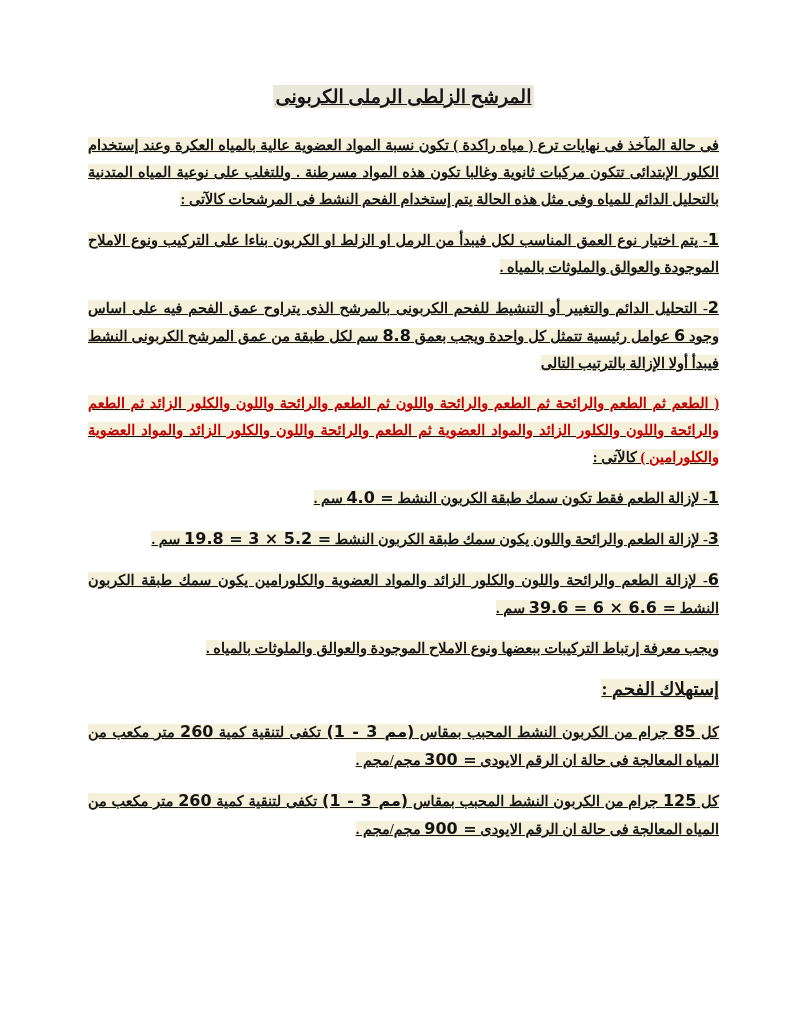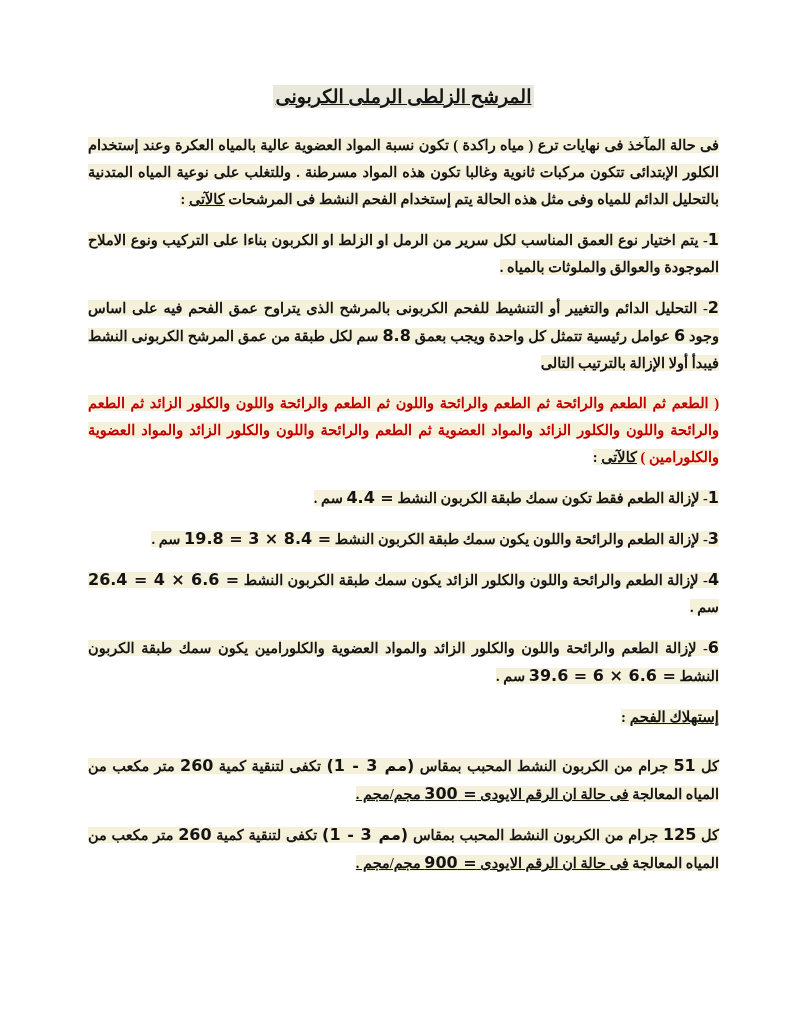--- a/index.html
+++ b/index.html
@@ -28,46 +28,47 @@
   h1.doc-title .hl-title {
     background: var(--hl-title, #eae7db);
     text-decoration: underline;
     padding: 1px 3px;
   }
   .doc-body p, .doc-body h2 {
     margin: 0 0 13px 0;
     font-size: 14.5px;
     line-height: 27px;
     text-align: justify;
+    text-decoration: underline;
   }
   .doc-body h2 {
-    font-size: 15px;
+    font-size: 18px;
     line-height: 29px;
-    margin: 4px 0 20px 0;
+    margin: 4px 0 14px 0;
   }
   .hl { background: var(--hl, #f5f0da); box-decoration-break: clone; }
   .red { color: var(--red, #c00000); }
   .u { text-decoration: underline; }
   .num {
     font-family: "DejaVu Sans", "Liberation Sans", sans-serif;
     font-size: 16px;
     font-weight: bold;
   }
 </style>
 </head>
 <body>
 
 <div class="page">
   <h1 class="doc-title"><span class="hl-title">المرشح الزلطى الرملى الكربونى</span></h1>
   <div class="doc-body">
       <p><span class="hl"><span>فى حالة المآخذ فى نهايات ترع ( مياه راكدة ) تكون نسبة المواد العضوية عالية بالمياه العكرة وعند إستخدام الكلور الإبتدائى تتكون مركبات ثانوية وغالبا تكون هذه المواد مسرطنة . وللتغلب على نوعية المياه المتدنية بالتحليل الدائم للمياه وفى مثل هذه الحالة يتم إستخدام الفحم النشط فى المرشحات </span><span class="u">كالآتى</span><span> :</span></span></p>
-      <p><span class="hl"><span class="num">1</span><span>- يتم اختيار نوع العمق المناسب لكل سرير من الرمل او الزلط او الكربون بناءا على التركيب ونوع الاملاح الموجودة والعوالق والملوثات بالمياه .</span></span></p>
+      <p><span class="hl"><span class="num">1</span><span>- يتم اختيار نوع العمق المناسب لكل فيبدأ من الرمل او الزلط او الكربون بناءا على التركيب ونوع الاملاح الموجودة والعوالق والملوثات بالمياه .</span></span></p>
       <p><span class="hl"><span class="num">2</span><span>- التحليل الدائم والتغيير أو التنشيط للفحم الكربونى بالمرشح الذى يتراوح عمق الفحم فيه على اساس وجود </span><span class="num">6</span><span> عوامل رئيسية تتمثل كل واحدة ويجب بعمق </span><span class="num">8.8</span><span> سم لكل طبقة من عمق المرشح الكربونى النشط فيبدأ أولا الإزالة بالترتيب التالى</span></span></p>
       <p><span class="hl"><span class="red">( الطعم ثم الطعم والرائحة ثم الطعم والرائحة واللون ثم الطعم والرائحة واللون والكلور الزائد ثم الطعم والرائحة واللون والكلور الزائد والمواد العضوية ثم الطعم والرائحة واللون والكلور الزائد والمواد العضوية والكلورامين ) </span><span class="u">كالآتى</span><span> :</span></span></p>
-      <p><span class="hl"><span class="num">1</span><span>- لإزالة الطعم فقط تكون سمك طبقة الكربون النشط </span><span class="num">= 4.4</span><span> سم .</span></span></p>
-      <p><span class="hl"><span class="num">3</span><span>- لإزالة الطعم والرائحة واللون يكون سمك طبقة الكربون النشط </span><span class="num">= 8.4 × 3 = 19.8</span><span> سم .</span></span></p>
-      <p><span class="hl"><span class="num">4</span><span>- لإزالة الطعم والرائحة واللون والكلور الزائد يكون سمك طبقة الكربون النشط </span><span class="num">= 6.6 × 4 = 26.4</span><span> سم .</span></span></p>
+      <p><span class="hl"><span class="num">1</span><span>- لإزالة الطعم فقط تكون سمك طبقة الكربون النشط </span><span class="num">= 4.0</span><span> سم .</span></span></p>
+      <p><span class="hl"><span class="num">3</span><span>- لإزالة الطعم والرائحة واللون يكون سمك طبقة الكربون النشط </span><span class="num">= 5.2 × 3 = 19.8</span><span> سم .</span></span></p>
       <p><span class="hl"><span class="num">6</span><span>- لإزالة الطعم والرائحة واللون والكلور الزائد والمواد العضوية والكلورامين يكون سمك طبقة الكربون النشط </span><span class="num">= 6.6 × 6 = 39.6</span><span> سم .</span></span></p>
+      <p><span class="hl"><span>ويجب معرفة إرتباط التركيبات ببعضها ونوع الاملاح الموجودة والعوالق والملوثات بالمياه .</span></span></p>
       <h2><span class="hl"><span class="u">إستهلاك الفحم</span><span> :</span></span></h2>
-      <p><span class="hl"><span>كل </span><span class="num">51</span><span> جرام من الكربون النشط المحبب بمقاس </span><span class="num" dir="ltr">(1 - 3  مم)</span><span> تكفى لتنقية كمية </span><span class="num">260</span><span>  متر مكعب من المياه المعالجة </span><span class="u">فى حالة ان الرقم الايودى </span><span class="u num">= 300</span><span class="u">  مجم/مجم .</span></span></p>
+      <p><span class="hl"><span>كل </span><span class="num">85</span><span> جرام من الكربون النشط المحبب بمقاس </span><span class="num" dir="ltr">(1 - 3  مم)</span><span> تكفى لتنقية كمية </span><span class="num">260</span><span>  متر مكعب من المياه المعالجة </span><span class="u">فى حالة ان الرقم الايودى </span><span class="u num">= 300</span><span class="u">  مجم/مجم .</span></span></p>
       <p><span class="hl"><span>كل </span><span class="num">125</span><span> جرام من الكربون النشط المحبب بمقاس </span><span class="num" dir="ltr">(1 - 3  مم)</span><span> تكفى لتنقية كمية </span><span class="num">260</span><span>  متر مكعب من المياه المعالجة </span><span class="u">فى حالة ان الرقم الايودى </span><span class="u num">= 900</span><span class="u">  مجم/مجم .</span></span></p>
     </div>
 </div>
 
 </body></html>

